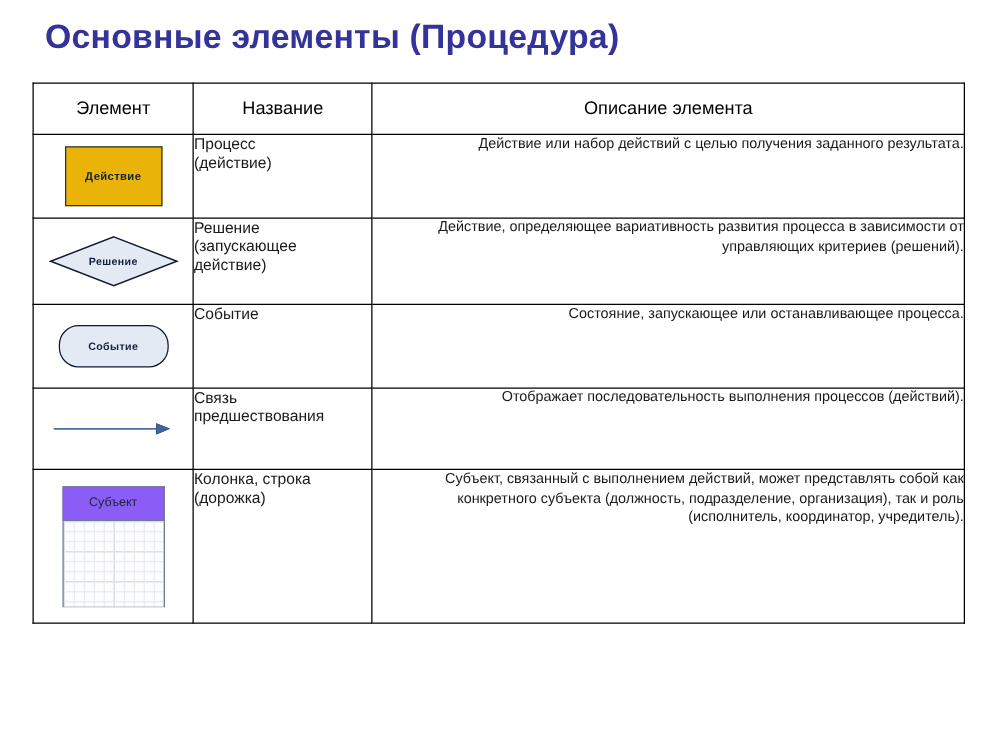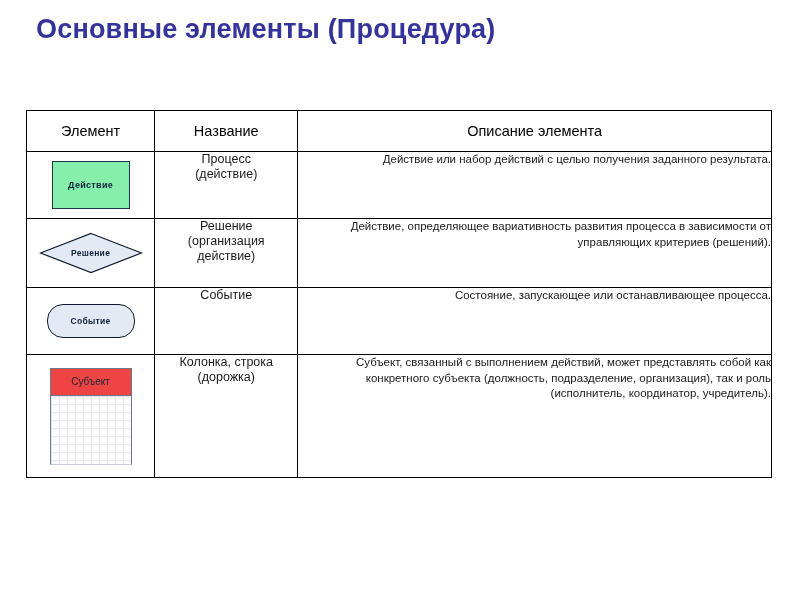--- a/index.html
+++ b/index.html
@@ -28,21 +28,20 @@
   }
 
   
   .legend-table {
     position: absolute;
     left: 26px;
     top: 66px;
     width: 746px;
     border-collapse: collapse;
     table-layout: fixed;
-    margin-top: 44px;
   }
   .legend-table td, .legend-table th {
     border: 1px solid #000000;
     padding: 0;
     vertical-align: top;
     background: #ffffff;
   }
   .col-el    { width: 128px; }
   .col-name  { width: 143px; }
   .col-desc  { width: 473px; }
@@ -54,21 +53,21 @@
     text-align: center;
     vertical-align: middle;
   }
 
   .cell-el {
     height: 68px;
     text-align: center;
     vertical-align: middle;
   }
   .cell-name {
-    text-align: center;
+    text-align: left;
     vertical-align: top;
     font-size: 12.5px;
     line-height: 15px;
     padding-top: 9px;
     color: #1a1a1a;
   }
   .cell-desc {
     text-align: right;
     vertical-align: top;
     font-size: 11.5px;
@@ -88,21 +87,21 @@
   .shape-wrap {
     display: flex;
     align-items: center;
     justify-content: center;
     height: 100%;
   }
 
   .shape-process {
     width: 76px;
     height: 46px;
-    background: #86efac;
+    background: #eab308;
     border: 1.3px solid #22334d;
     display: flex;
     align-items: center;
     justify-content: center;
     font-size: 9px;
     font-weight: bold;
     color: #11223a;
     letter-spacing: 0.3px;
   }
 
@@ -139,21 +138,21 @@
     letter-spacing: 0.3px;
   }
 
   .shape-arrow svg, .shape-arrow2 svg { display: block; }
 
   .shape-lane {
     width: 82px;
   }
   .shape-lane .lane-head {
     height: 26px;
-    background: #ef4444;
+    background: #8b5cf6;
     border: 1.4px solid #6f7b8c;
     display: flex;
     align-items: center;
     justify-content: center;
     font-size: 10px;
     color: #1a2533;
   }
   .shape-lane .lane-grid {
     height: 68px;
     border-left: 1.4px solid #6f7b8c;
@@ -225,40 +224,56 @@
           <div class="shape-decision">
             <svg width="104" height="42" viewBox="0 0 104 42" aria-hidden="true">
               <polygon points="52,1.5 102.5,21 52,40.5 1.5,21" fill="#e4eaf4" stroke="#101c2e" stroke-width="1.2"></polygon>
             </svg>
             <div class="dec-label">Решение</div>
           </div>
         </div>
       </td>
       <td class="cell-name">
         <div>Решение</div>
-        <div>(организация</div>
+        <div>(запускающее</div>
         <div>действие)</div>
       </td>
       <td class="cell-desc">Действие, определяющее вариативность развития процесса в зависимости от управляющих критериев (решений).</td>
     </tr>
 
     <tr class="r3">
       <td class="cell-el">
         <div class="shape-wrap">
           <div class="shape-event">
             <span>Событие</span>
           </div>
         </div>
       </td>
       <td class="cell-name">
         <div>Событие</div>
       </td>
       <td class="cell-desc">Состояние, запускающее или останавливающее процесса.</td>
     </tr>
 
+    <tr class="r4">
+      <td class="cell-el">
+        <div class="shape-wrap shape-arrow">
+          <svg width="100" height="14" viewBox="0 0 100 14" aria-hidden="true">
+            <line x1="2" y1="7" x2="86" y2="7" stroke="#4a6f9e" stroke-width="1.4"></line>
+            <polygon points="84,2.5 95,7 84,11.5" fill="#3d6characters"></polygon>
+            <polygon points="84,2.5 95,7 84,11.5" fill="#3d659c"></polygon>
+          </svg>
+        </div>
+      </td>
+      <td class="cell-name">
+        <div>Связь</div>
+        <div>предшествования</div>
+      </td>
+      <td class="cell-desc">Отображает последовательность выполнения процессов (действий).</td>
+    </tr>
 
 
     <tr class="r6">
       <td class="cell-el">
         <div class="shape-wrap">
           <div class="shape-lane">
             <div class="lane-head">
               <span>Субъект</span>
             </div>
             <div class="lane-grid"></div>

